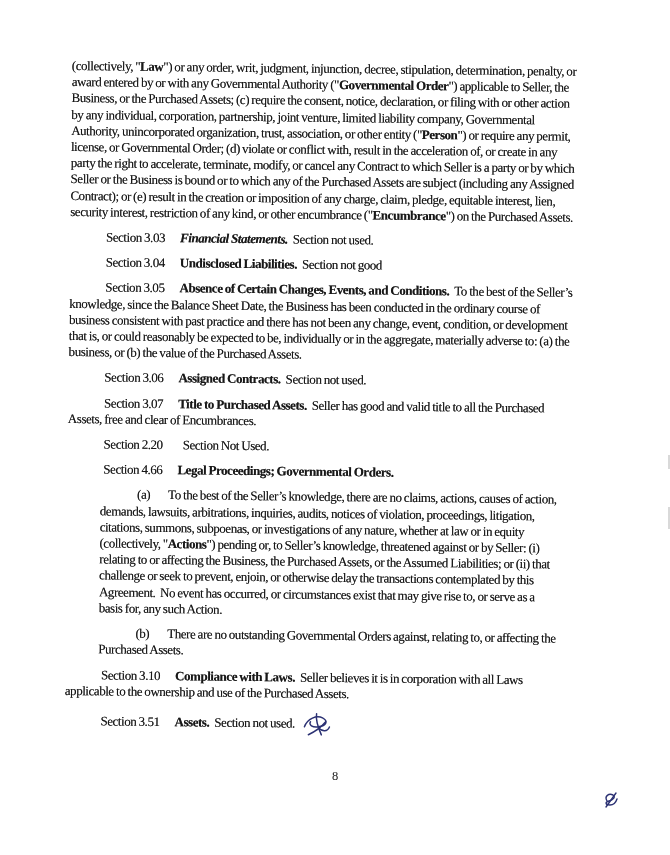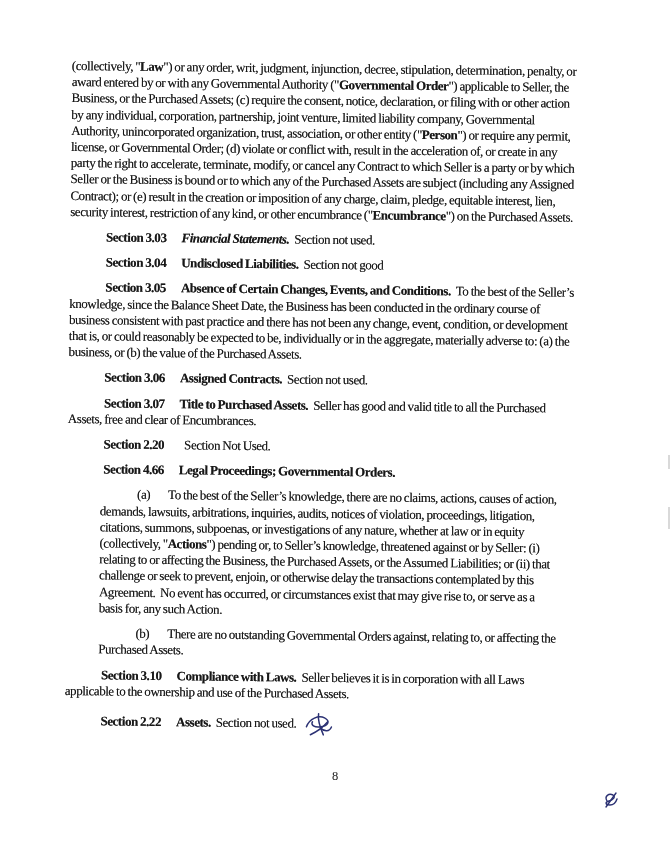--- a/index.html
+++ b/index.html
@@ -4,21 +4,21 @@
 <style>
   html,body{margin:0;padding:0;background:#ffffff;}
   .page{position:relative;width:670px;height:855px;background:#ffffff;overflow:hidden;
         font-family:"Liberation Serif","DejaVu Serif",serif;}
   .doc{position:absolute;left:72px;top:58px;width:507px;
        transform:rotate(0.65deg);transform-origin:0 0;
        font-size:13px;line-height:16.2px;letter-spacing:-0.45px;word-spacing:-0.5px;
        color:#181818;text-shadow:0 0 0.35px rgba(24,24,24,.65);}
   .doc p{margin:0 0 9px 0;}
   p.sec{text-indent:36px;}
-  .num{font-weight:bold;margin-right:15px;}
+  .num{font-weight:normal;margin-right:15px;}
   .title{font-weight:bold;}
   .title.ital{font-style:italic;}
   .b{font-weight:bold;}
   .body{margin-left:5px;}
   p.sub{margin-left:33px;width:458px;text-indent:37px;}
   .sublabel{margin-right:18px;}
   .footer{position:absolute;left:0;top:769px;width:100%;text-align:center;
           font-size:12.5px;color:#1a1a1a;font-family:"Liberation Serif","DejaVu Serif",serif;}
   .scribble{display:inline-block;vertical-align:-10px;margin-left:7px;}
   .initials{position:absolute;left:602px;top:791px;}
@@ -48,21 +48,21 @@
     <p class="sec"><span class="num">Section 2.20</span><span class="body">Section Not Used.</span></p>
 
     <p class="sec"><span class="num">Section 4.66</span><span class="title">Legal Proceedings; Governmental Orders.</span></p>
 
     <p class="sub"><span class="sublabel">(a)</span><span>To the best of the Seller’s knowledge, there are no claims, actions, causes of action, demands, lawsuits, arbitrations, inquiries, audits, notices of violation, proceedings, litigation, citations, summons, subpoenas, or investigations of any nature, whether at law or in equity (collectively, "</span><span class="b">Actions</span><span>") pending or, to Seller’s knowledge, threatened against or by Seller: (i) relating to or affecting the Business, the Purchased Assets, or the Assumed Liabilities; or (ii) that challenge or seek to prevent, enjoin, or otherwise delay the transactions contemplated by this Agreement.&nbsp; No event has occurred, or circumstances exist that may give rise to, or serve as a basis for, any such Action.</span></p>
 
     <p class="sub"><span class="sublabel">(b)</span><span>There are no outstanding Governmental Orders against, relating to, or affecting the Purchased Assets.</span></p>
 
     <p class="sec"><span class="num">Section 3.10</span><span class="title">Compliance with Laws.</span><span class="body">Seller believes it is in corporation with all Laws applicable to the ownership and use of the Purchased Assets.</span></p>
 
-    <p class="sec"><span class="num">Section 2.22</span><span class="title">Assets.</span><span class="body">Section not used.</span><svg class="scribble" width="32" height="27" viewBox="0 0 32 27">
+    <p class="sec"><span class="num">Section 3.51</span><span class="title">Assets.</span><span class="body">Section not used.</span><svg class="scribble" width="32" height="27" viewBox="0 0 32 27">
           <g fill="none" stroke="#2b3173" stroke-width="1.5" stroke-linecap="round">
             <path d="M3,16 C6,8 15,4 21,7 C27,10 25,15 17,16 C11,17 7,14 9,11"></path>
             <path d="M15,3 C14,9 16,15 20,24"></path>
             <path d="M24,11 C20,16 13,21 7,24"></path>
             <path d="M17,17 C21,21 26,21 28,16"></path>
           </g>
         </svg></p>
 
   </div>
 

